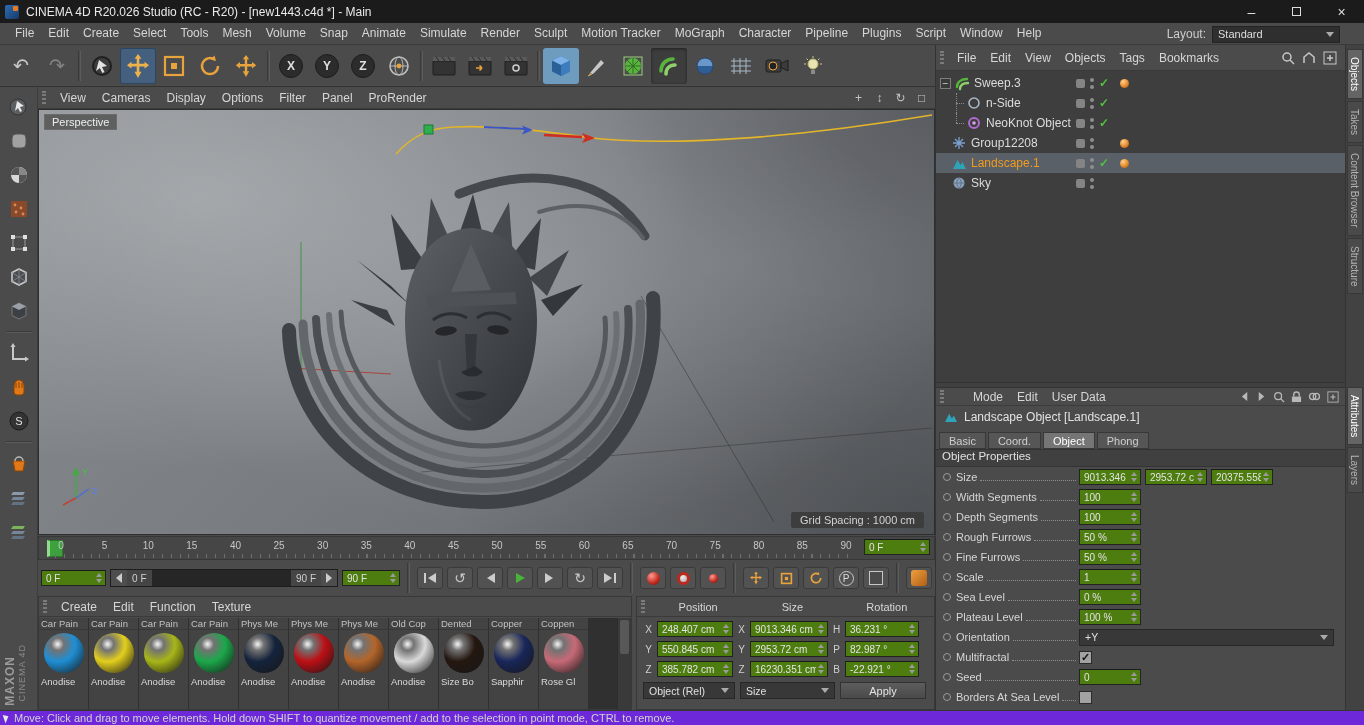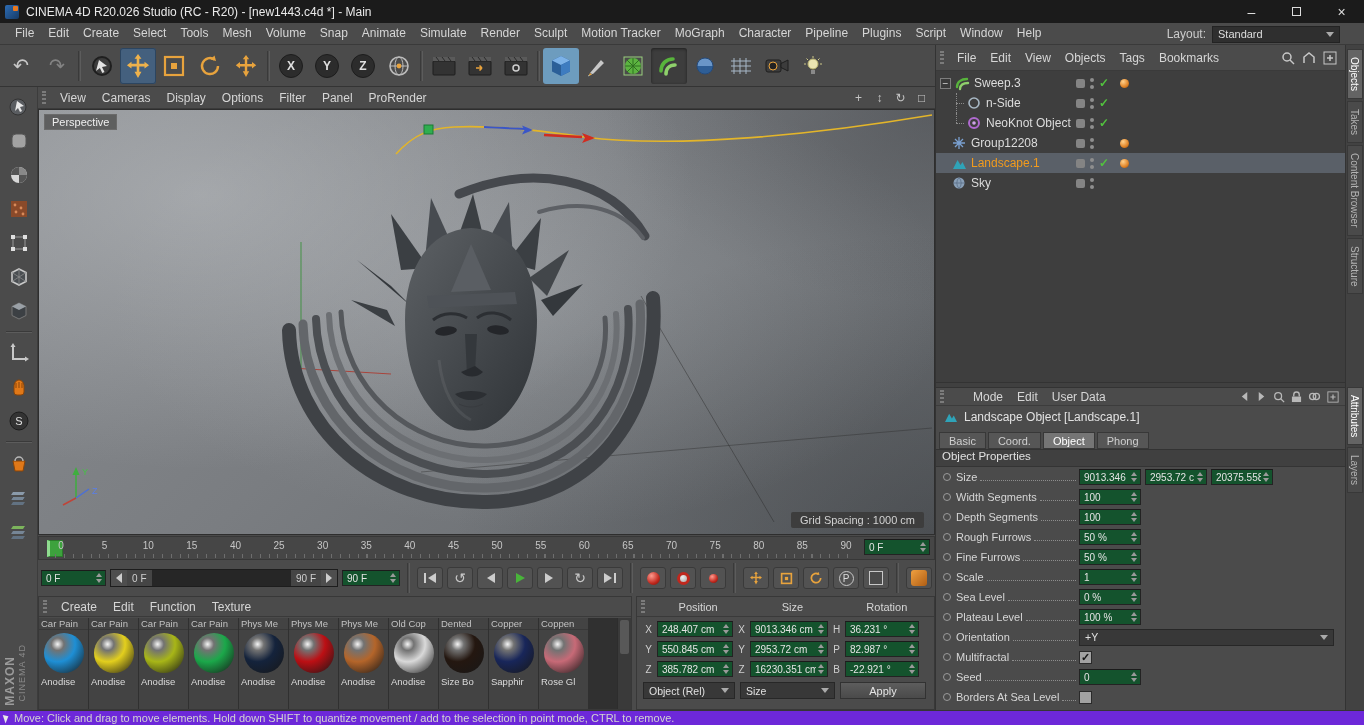--- a/index.html
+++ b/index.html
@@ -79,21 +79,21 @@
   .redball{width:13px;height:13px;border-radius:50%;background:radial-gradient(circle at 35% 30%,#ff9a8e,#c0281e 60%,#6d0f06);}
   .redring{width:13px;height:13px;border-radius:50%;border:3px solid #c0281e;background:radial-gradient(circle at 35% 30%,#eee,#bbb 70%);}
   .pcircle{width:15px;height:15px;border-radius:50%;border:1px solid #c8c8c8;color:#dcdcdc;font-size:10px;display:flex;align-items:center;justify-content:center;}
   .plagrid{width:14px;height:14px;background:
       linear-gradient(#4b4b4b 0 0) padding-box,
       repeating-linear-gradient(0deg,#c8c8c8 0 1px,transparent 1px 4.5px),
       repeating-linear-gradient(90deg,#c8c8c8 0 1px,transparent 1px 4.5px);border:1px solid #c8c8c8;}
   .orangesolid{width:16px;height:16px;border-radius:3px;background:linear-gradient(135deg,#f0a040,#b05e14);}
 
   
-  .field{display:flex;align-items:center;background:#14532d;border:1px solid #232323;border-top-color:#1b1b1b;height:16px;padding:0 2px 0 4px;font-size:10px;color:#e4e4e4;white-space:nowrap;overflow:hidden;}
+  .field{display:flex;align-items:center;background:#4d7c0f;border:1px solid #232323;border-top-color:#1b1b1b;height:16px;padding:0 2px 0 4px;font-size:10px;color:#e4e4e4;white-space:nowrap;overflow:hidden;}
   .fval{overflow:hidden;white-space:nowrap;}
   .spin{width:9px;height:12px;margin-left:auto;display:flex;flex-direction:column;align-items:center;justify-content:center;gap:2px;flex:none;}
   .spin::before{content:"";width:0;height:0;border-left:3px solid transparent;border-right:3px solid transparent;border-bottom:4px solid #9a9a9a;}
   .spin::after{content:"";width:0;height:0;border-left:3px solid transparent;border-right:3px solid transparent;border-top:4px solid #9a9a9a;}
   .dd{display:flex;align-items:center;background:#383838;border:1px solid #272727;height:17px;padding:0 5px;font-size:10.5px;color:#e0e0e0;}
   .dd .dd-arrow{margin-left:auto;}
   .cb{width:13px;height:13px;background:#a2a2a2;border:1px solid #2a2a2a;display:flex;align-items:center;justify-content:center;font-size:11px;color:#151515;font-weight:bold;line-height:1;}
   .grip{width:4px;height:13px;border-left:2px dotted #7b7b7b;border-right:2px dotted #7b7b7b;margin:0 6px 0 4px;flex:none;}
 
   

